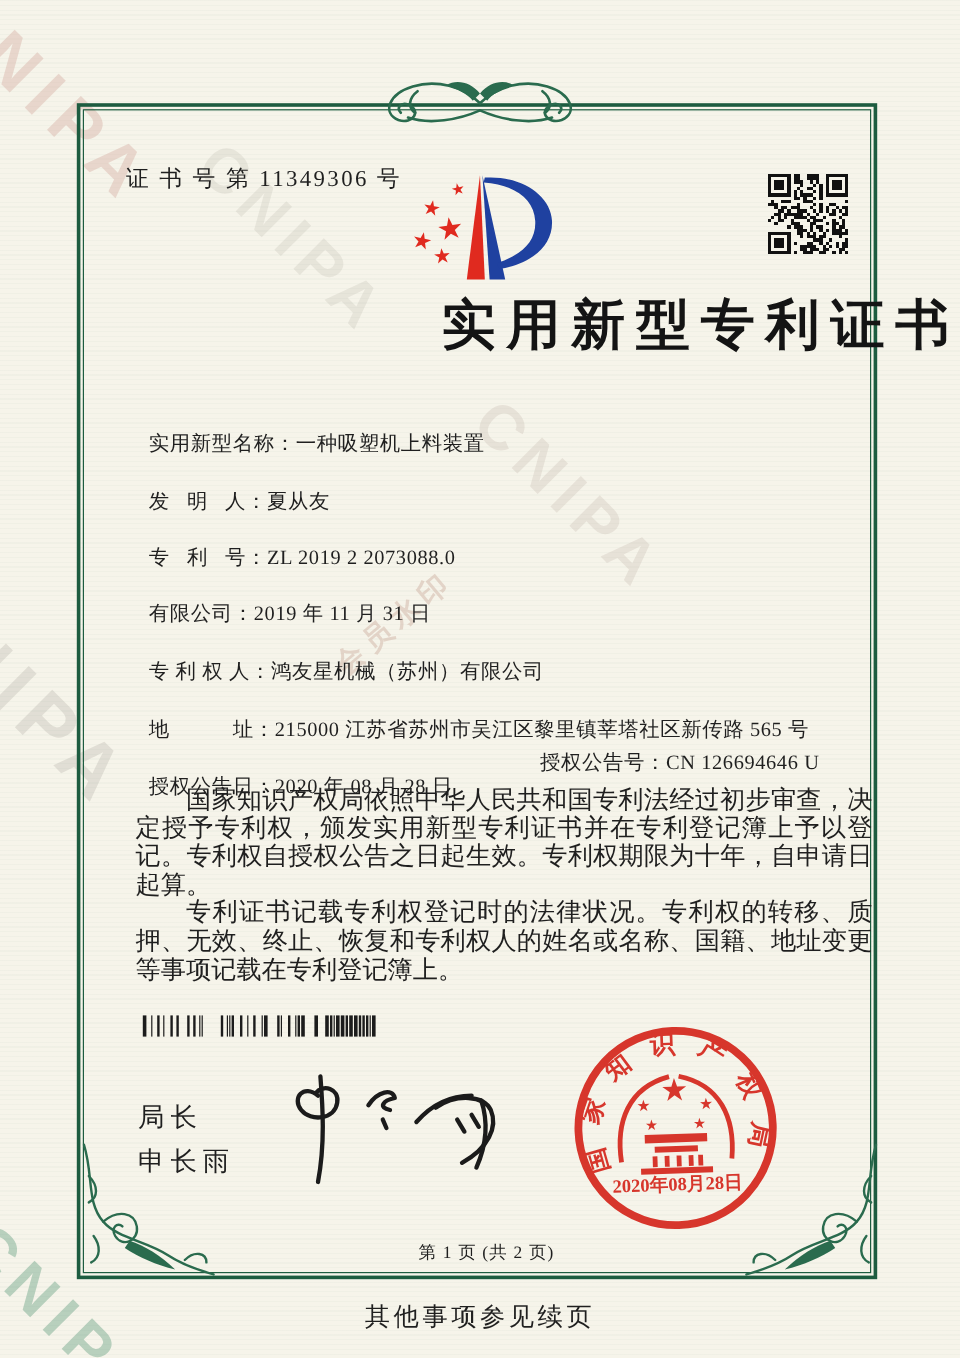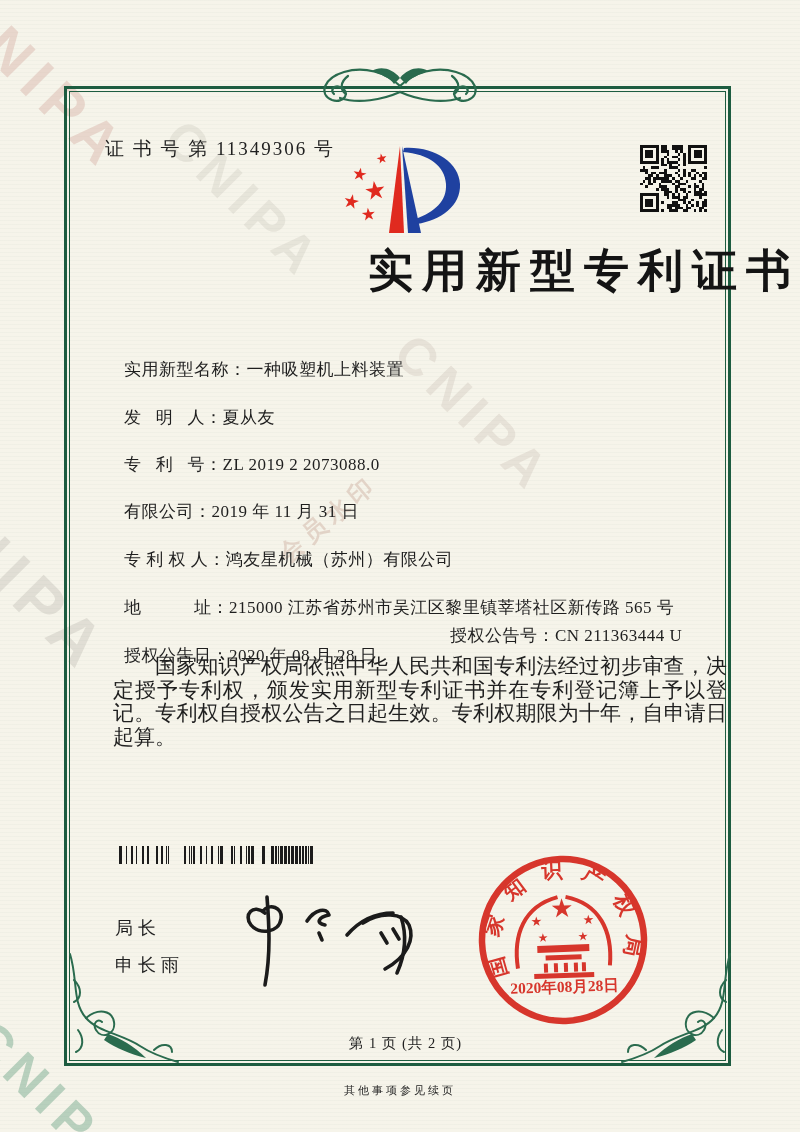--- a/index.html
+++ b/index.html
@@ -45,29 +45,29 @@
 
   .body-text {
     left:103px; width:614px; font-size:21px; line-height:23.6px;
     text-align:justify;
     margin-left:10px;
   }
   .body-text p { text-indent:2em; }
 
   .barcode-wrap { left:113px; top:846px; width:205px; height:18px; }
 
-  .officer { left:115px; font-size:18px; letter-spacing:5px; }
+  .officer { left:115px; font-size:22px; letter-spacing:5px; }
 
   .seal {
     left:475px; top:845px; width:176px; height:190px;
     opacity:.93; transform:rotate(-2deg);
   }
 
   .page-info { left:0; right:0; top:1034px; text-align:center; font-size:14.5px; letter-spacing:1px;padding-left:11px; }
-  .continuation { left:0; right:0; top:1083px; text-align:center; font-size:11px; letter-spacing:3px; }
+  .continuation { left:0; right:0; top:1083px; text-align:center; font-size:21px; letter-spacing:3px; }
 
   .wm {
     position:absolute; pointer-events:none;
     font-family:"Liberation Sans","DejaVu Sans",sans-serif;
     font-weight:bold; transform-origin:0 0; white-space:nowrap;
   }
 
   .star {
     position:absolute; color:#e02a1f; line-height:1;
     font-family:"DejaVu Sans",sans-serif;
@@ -374,25 +374,26 @@
     <span class="lab">有限公司：</span><span class="val">2019 年 11 月 31 日</span>
   </div>
   <div class="abs field" style="top:528px;">
     <span class="lab">专 利 权 人：</span><span class="val">鸿友星机械（苏州）有限公司</span>
   </div>
   <div class="abs field" style="top:576px;">
     <span class="lab">地　　　址：</span><span class="val">215000 江苏省苏州市吴江区黎里镇莘塔社区新传路 565 号</span>
   </div>
   <div class="abs field" style="top:624px;width:612px;">
     <span class="lab">授权公告日：</span><span class="val">2020 年 08 月 28 日</span>
-    <span class="grant-no"><span>授权公告号：</span><span>CN 211363444 U</span></span>
+    <span class="grant-no"><span>授权公告号：</span><span>CN 126694646 U</span></span>
   </div>
 
   <div class="abs body-text" style="top:655px;">
     <p>国家知识产权局依照中华人民共和国专利法经过初步审查，决定授予专利权，颁发实用新型专利证书并在专利登记簿上予以登记。专利权自授权公告之日起生效。专利权期限为十年，自申请日起算。</p>
+    <p>专利证书记载专利权登记时的法律状况。专利权的转移、质押、无效、终止、恢复和专利权人的姓名或名称、国籍、地址变更等事项记载在专利登记簿上。</p>
   </div>
 
   <svg class="abs barcode-wrap" viewBox="0 0 205 18" preserveAspectRatio="none">
       <rect x="6" y="0" width="3" height="18" fill="#1c1c1c"></rect>
       <rect x="13" y="0" width="1" height="18" fill="#1c1c1c"></rect>
       <rect x="18" y="0" width="2" height="18" fill="#1c1c1c"></rect>
       <rect x="23" y="0" width="1" height="18" fill="#1c1c1c"></rect>
       <rect x="29" y="0" width="2" height="18" fill="#1c1c1c"></rect>
       <rect x="34" y="0" width="2" height="18" fill="#1c1c1c"></rect>
       <rect x="43" y="0" width="2" height="18" fill="#1c1c1c"></rect>

